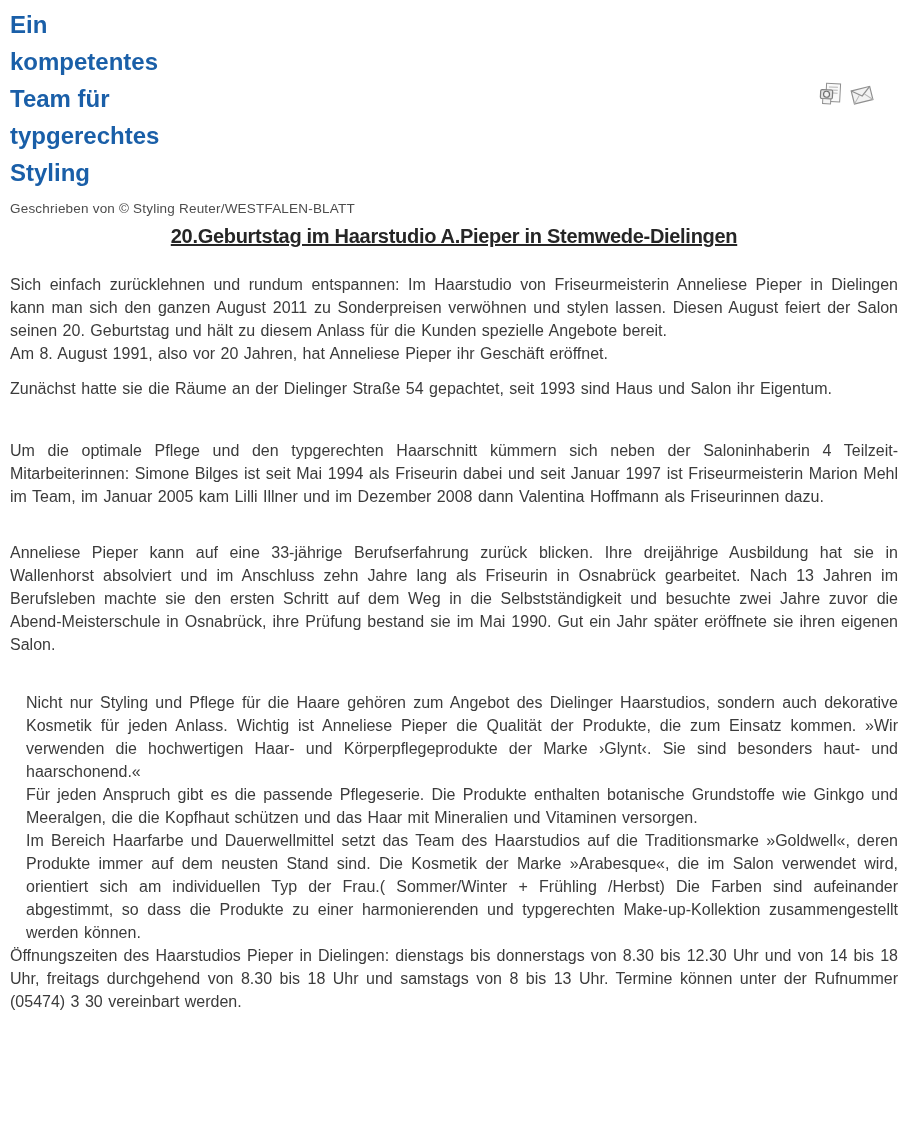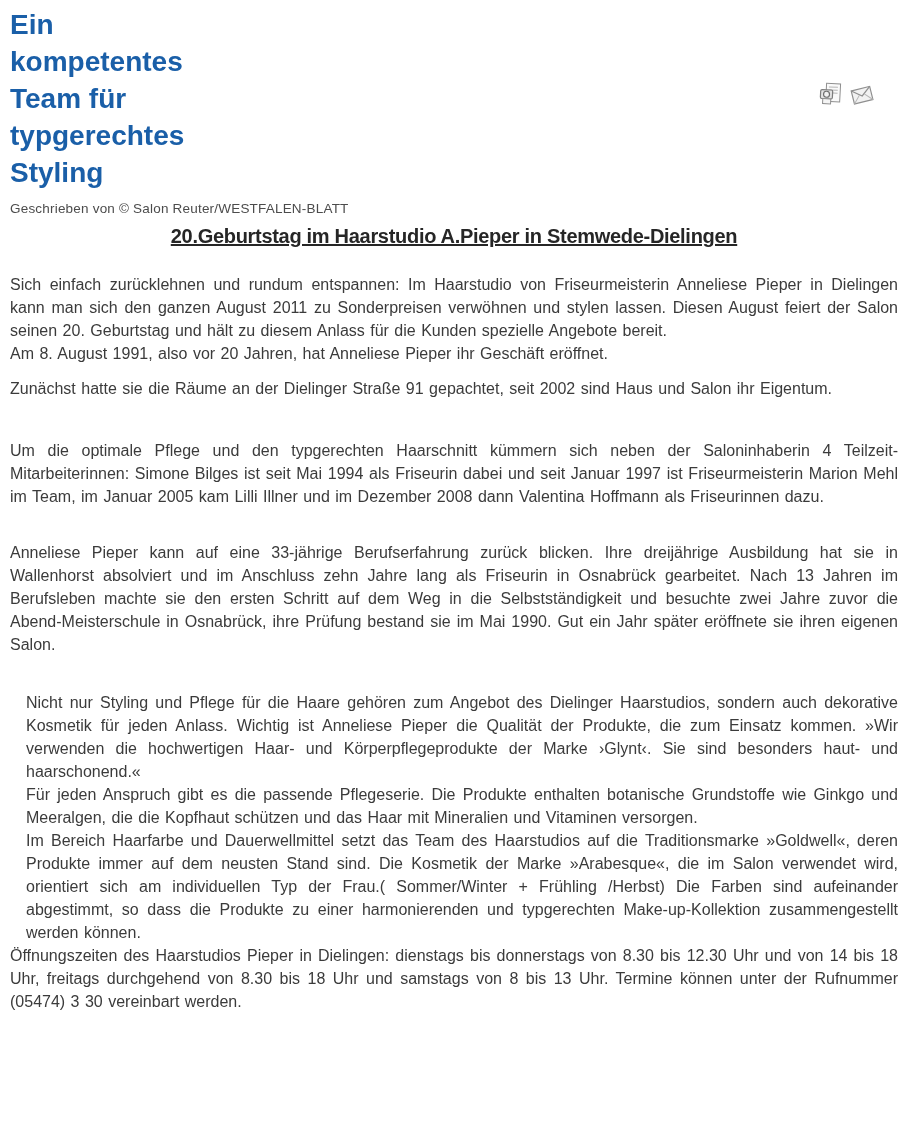--- a/index.html
+++ b/index.html
@@ -8,21 +8,21 @@
     position: relative;
     width: 910px;
     height: 1138px;
     background: #ffffff;
     overflow: hidden;
     font-family: "Liberation Sans", sans-serif;
     padding: 0 12px 0 10px;
   }
   .page-title {
     margin-top: 6px;
-    font-size: 28px;
+    font-size: 24px;
     font-weight: bold;
     line-height: 37px;
     color: #1a5fa8;
     white-space: pre-line;
   }
   .article-actions {
     position: absolute;
     top: 82px;
     right: 36px;
     display: flex;
@@ -96,28 +96,28 @@
         <g transform="rotate(-14 12 13)">
           <rect x="2.5" y="6.5" width="19" height="13.5" fill="#f2f2f2" stroke="#8f8f8f" stroke-width="1.2"></rect>
           <polyline points="2.5,6.5 12,14 21.5,6.5" fill="none" stroke="#8f8f8f" stroke-width="1.2"></polyline>
           <line x1="2.5" y1="20" x2="9.5" y2="12.5" stroke="#b5b5b5" stroke-width="1"></line>
           <line x1="21.5" y1="20" x2="14.5" y2="12.5" stroke="#b5b5b5" stroke-width="1"></line>
         </g>
       </svg>
     </span>
   </div>
 
-  <div class="byline">Geschrieben von © Salon Reuter/WESTFALEN-BLATT</div>
+  <div class="byline">Geschrieben von © Styling Reuter/WESTFALEN-BLATT</div>
 
   <h2 class="article-headline">20.Geburtstag im Haarstudio A.Pieper in Stemwede-Dielingen</h2>
 
   <div class="article-body">
     <p class="p1">Sich einfach zurücklehnen und rundum entspannen: Im Haarstudio von Friseurmeisterin Anneliese Pieper in Dielingen kann man sich den ganzen August 2011 zu Sonderpreisen verwöhnen und stylen lassen. Diesen August feiert der Salon seinen 20. Geburtstag und hält zu diesem Anlass für die Kunden spezielle Angebote bereit.
 Am 8. August 1991, also vor 20 Jahren, hat Anneliese Pieper ihr Geschäft eröffnet.</p>
-    <p class="p2">Zunächst hatte sie die Räume an der Dielinger Straße 91 gepachtet, seit 2002 sind Haus und Salon ihr Eigentum.</p>
+    <p class="p2">Zunächst hatte sie die Räume an der Dielinger Straße 54 gepachtet, seit 1993 sind Haus und Salon ihr Eigentum.</p>
     <p class="p3">Um die optimale Pflege und den typgerechten Haarschnitt kümmern sich neben der Saloninhaberin 4 Teilzeit-Mitarbeiterinnen: Simone Bilges ist seit Mai 1994 als Friseurin dabei und seit Januar 1997 ist Friseurmeisterin Marion Mehl im Team, im Januar 2005 kam Lilli Illner und im Dezember 2008 dann Valentina Hoffmann als Friseurinnen dazu.</p>
     <p class="p4">Anneliese Pieper kann auf eine 33-jährige Berufserfahrung zurück blicken. Ihre dreijährige Ausbildung hat sie in Wallenhorst absolviert und im Anschluss zehn Jahre lang als Friseurin in Osnabrück gearbeitet. Nach 13 Jahren im Berufsleben machte sie den ersten Schritt auf dem Weg in die Selbstständigkeit und besuchte zwei Jahre zuvor die Abend-Meisterschule in Osnabrück, ihre Prüfung bestand sie im Mai 1990. Gut ein Jahr später eröffnete sie ihren eigenen Salon.</p>
     <p class="p5">Nicht nur Styling und Pflege für die Haare gehören zum Angebot des Dielinger Haarstudios, sondern auch dekorative Kosmetik für jeden Anlass. Wichtig ist Anneliese Pieper die Qualität der Produkte, die zum Einsatz kommen. »Wir verwenden die hochwertigen Haar- und Körperpflegeprodukte der Marke ›Glynt‹. Sie sind besonders haut- und haarschonend.«
 Für jeden Anspruch gibt es die passende Pflegeserie. Die Produkte enthalten botanische Grundstoffe wie Ginkgo und Meeralgen, die die Kopfhaut schützen und das Haar mit Mineralien und Vitaminen versorgen.
 Im Bereich Haarfarbe und Dauerwellmittel setzt das Team des Haarstudios auf die Traditionsmarke »Goldwell«, deren Produkte immer auf dem neusten Stand sind. Die Kosmetik der Marke »Arabesque«, die im Salon verwendet wird, orientiert sich am individuellen Typ der Frau.( Sommer/Winter + Frühling /Herbst) Die Farben sind aufeinander abgestimmt, so dass die Produkte zu einer harmonierenden und typgerechten Make-up-Kollektion zusammengestellt werden können.</p>
     <p class="p6">Öffnungszeiten des Haarstudios Pieper in Dielingen: dienstags bis donnerstags von 8.30 bis 12.30 Uhr und von 14 bis 18 Uhr, freitags durchgehend von 8.30 bis 18 Uhr und samstags von 8 bis 13 Uhr. Termine können unter der Rufnummer (05474) 3 30 vereinbart werden.</p>
   </div>
 
 </div>
 

